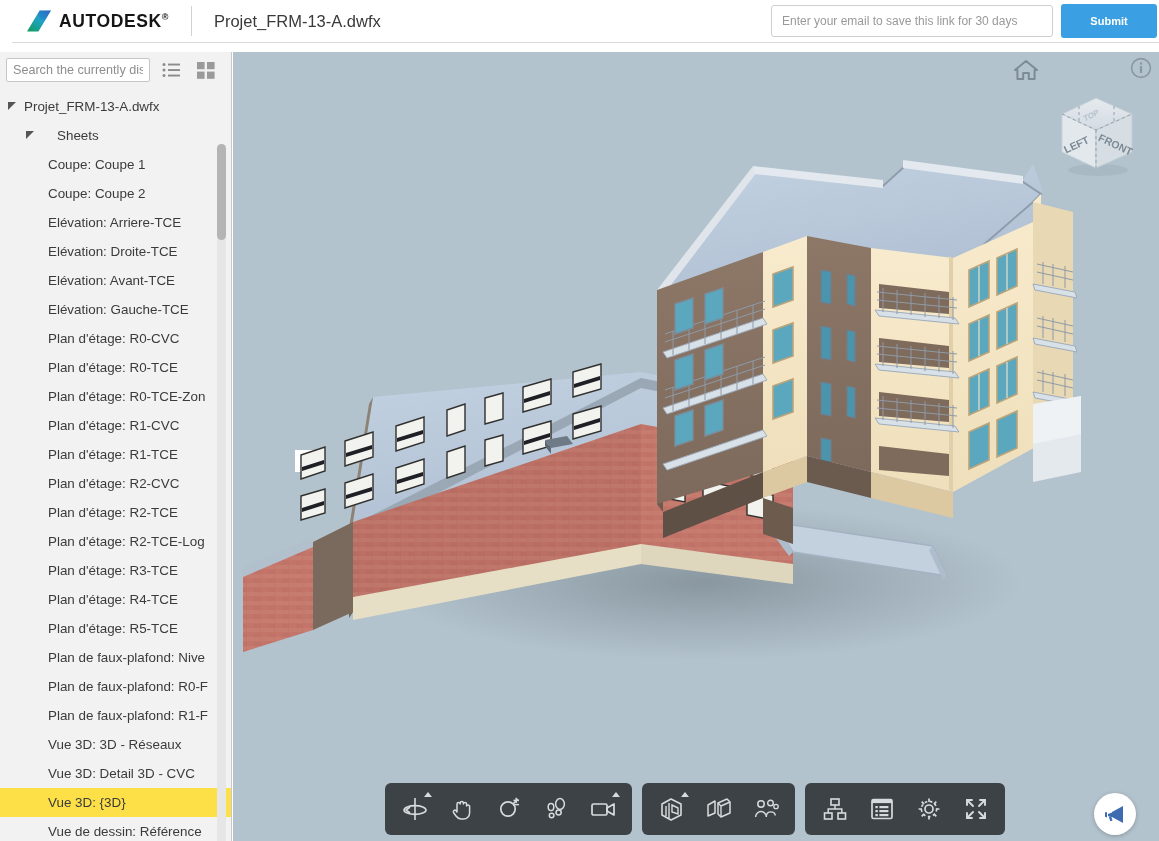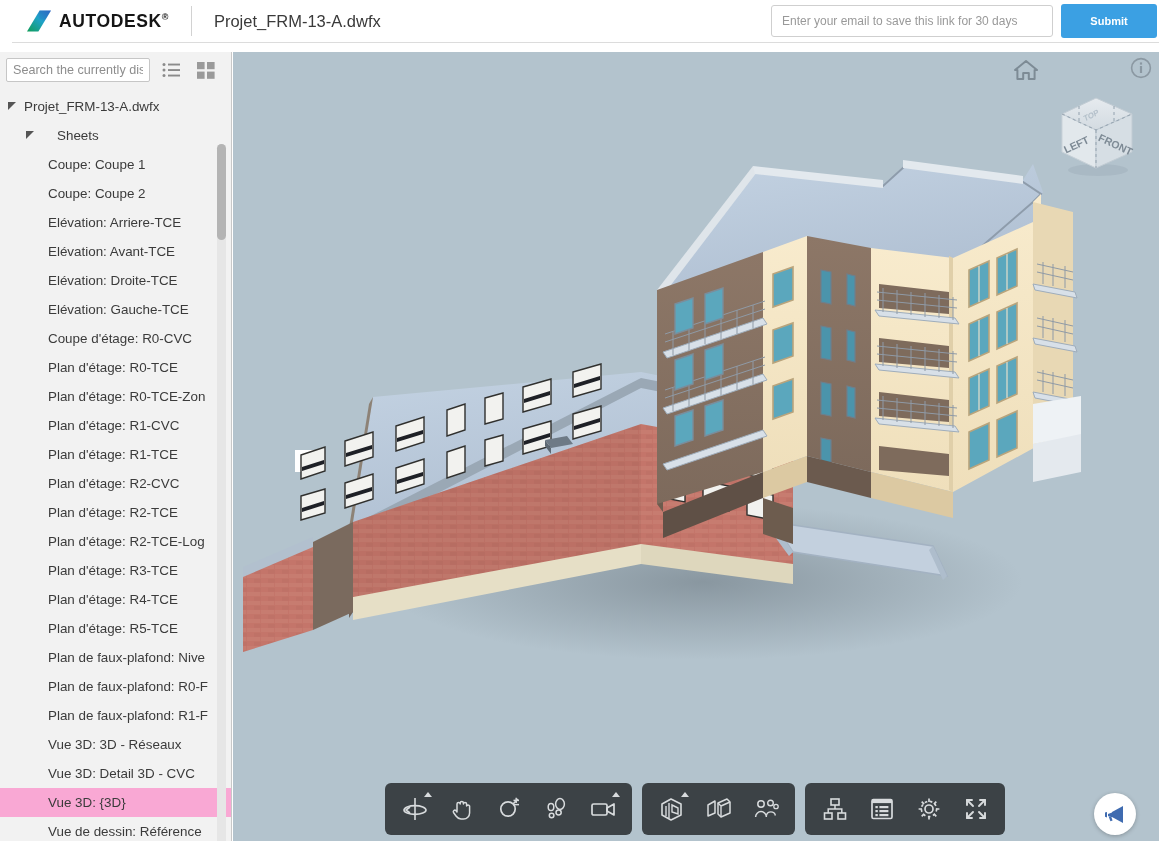--- a/index.html
+++ b/index.html
@@ -67,21 +67,21 @@
   }
   #tree-scroll {
     flex: 1 1 auto; position: relative; overflow: hidden;
     padding-top: 4px;
   }
   .tree-row {
     height: 29px; display: flex; align-items: center;
     font-size: 13.4px; color: #3b3b3b; white-space: nowrap;
     cursor: pointer; padding-right: 4px;
   }
-  .tree-row.selected { background: #f9a8d4; }
+  .tree-row.selected { background: #fde047; }
   .tri {
     width: 9px; height: 9px; margin-right: 7px; flex: 0 0 9px;
     position: relative;
   }
   .tri::after {
     content: ""; position: absolute; left: 0; top: 0;
     border-left: 8px solid #555; border-bottom: 8px solid transparent;
   }
   .lvl0 { padding-left: 8px; }
   .lvl1 { padding-left: 26px; gap: 15px; }
@@ -209,30 +209,30 @@
           <div class="tree-row lvl2">
             <span>Coupe: Coupe 1</span>
           </div>
           <div class="tree-row lvl2">
             <span>Coupe: Coupe 2</span>
           </div>
           <div class="tree-row lvl2">
             <span>Elévation: Arriere-TCE</span>
           </div>
           <div class="tree-row lvl2">
+            <span>Elévation: Droite-TCE</span>
+          </div>
+          <div class="tree-row lvl2">
             <span>Elévation: Avant-TCE</span>
           </div>
           <div class="tree-row lvl2">
-            <span>Elévation: Droite-TCE</span>
-          </div>
-          <div class="tree-row lvl2">
             <span>Elévation: Gauche-TCE</span>
           </div>
           <div class="tree-row lvl2">
-            <span>Coupe d'étage: R0-CVC</span>
+            <span>Plan d'étage: R0-CVC</span>
           </div>
           <div class="tree-row lvl2">
             <span>Plan d'étage: R0-TCE</span>
           </div>
           <div class="tree-row lvl2">
             <span>Plan d'étage: R0-TCE-Zon</span>
           </div>
           <div class="tree-row lvl2">
             <span>Plan d'étage: R1-CVC</span>
           </div>

